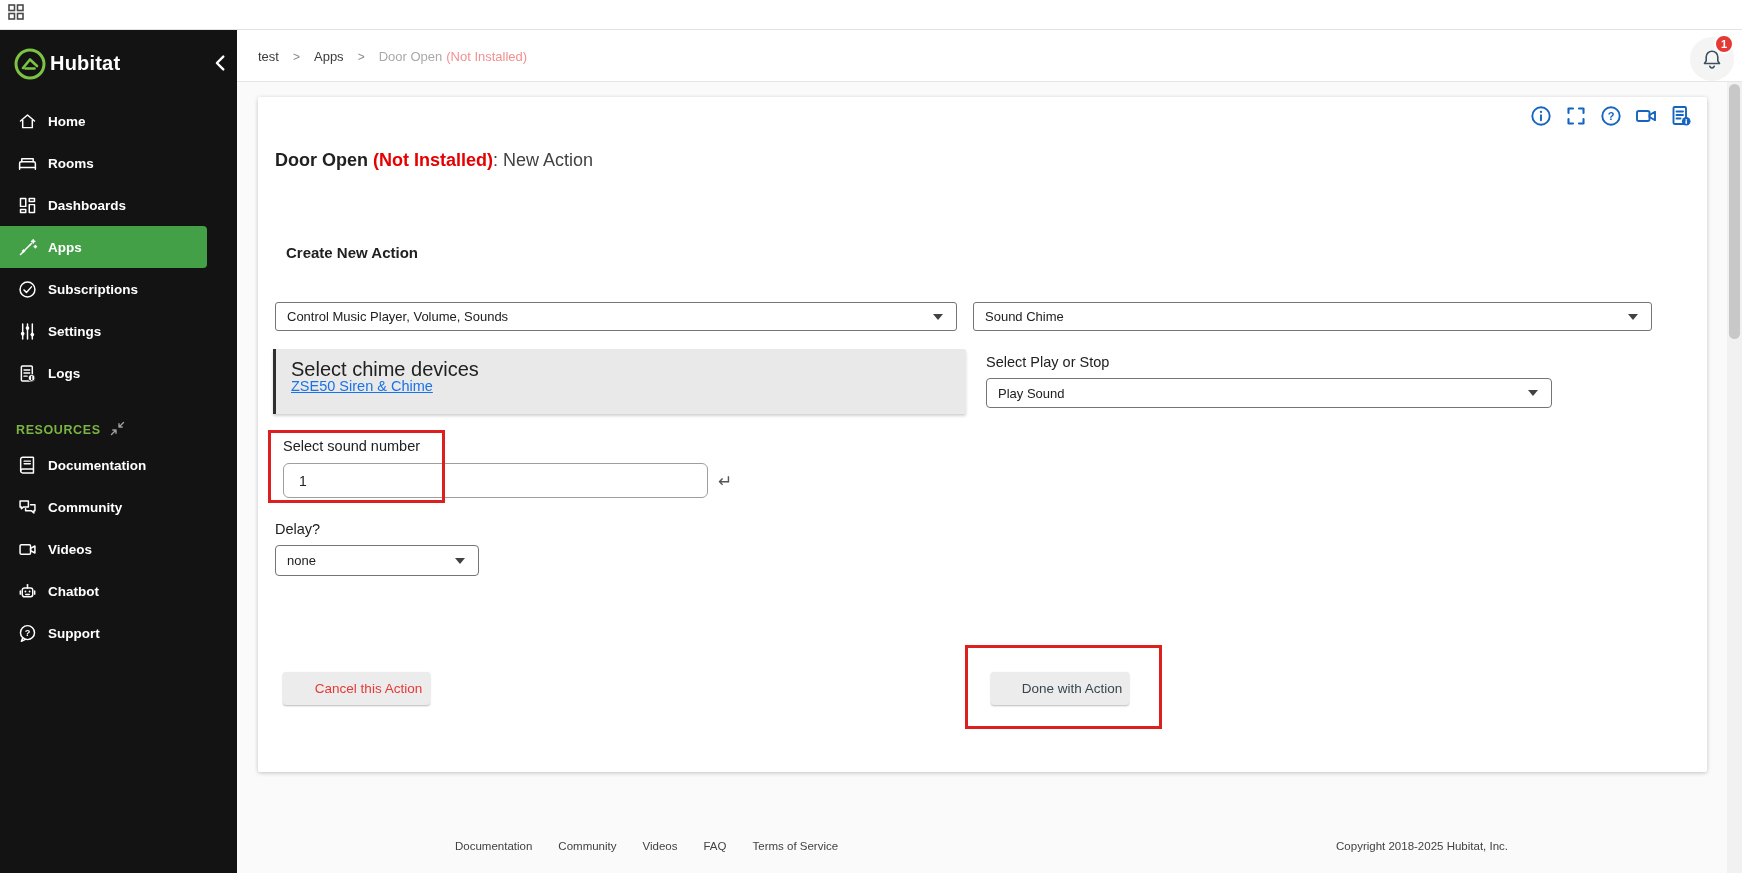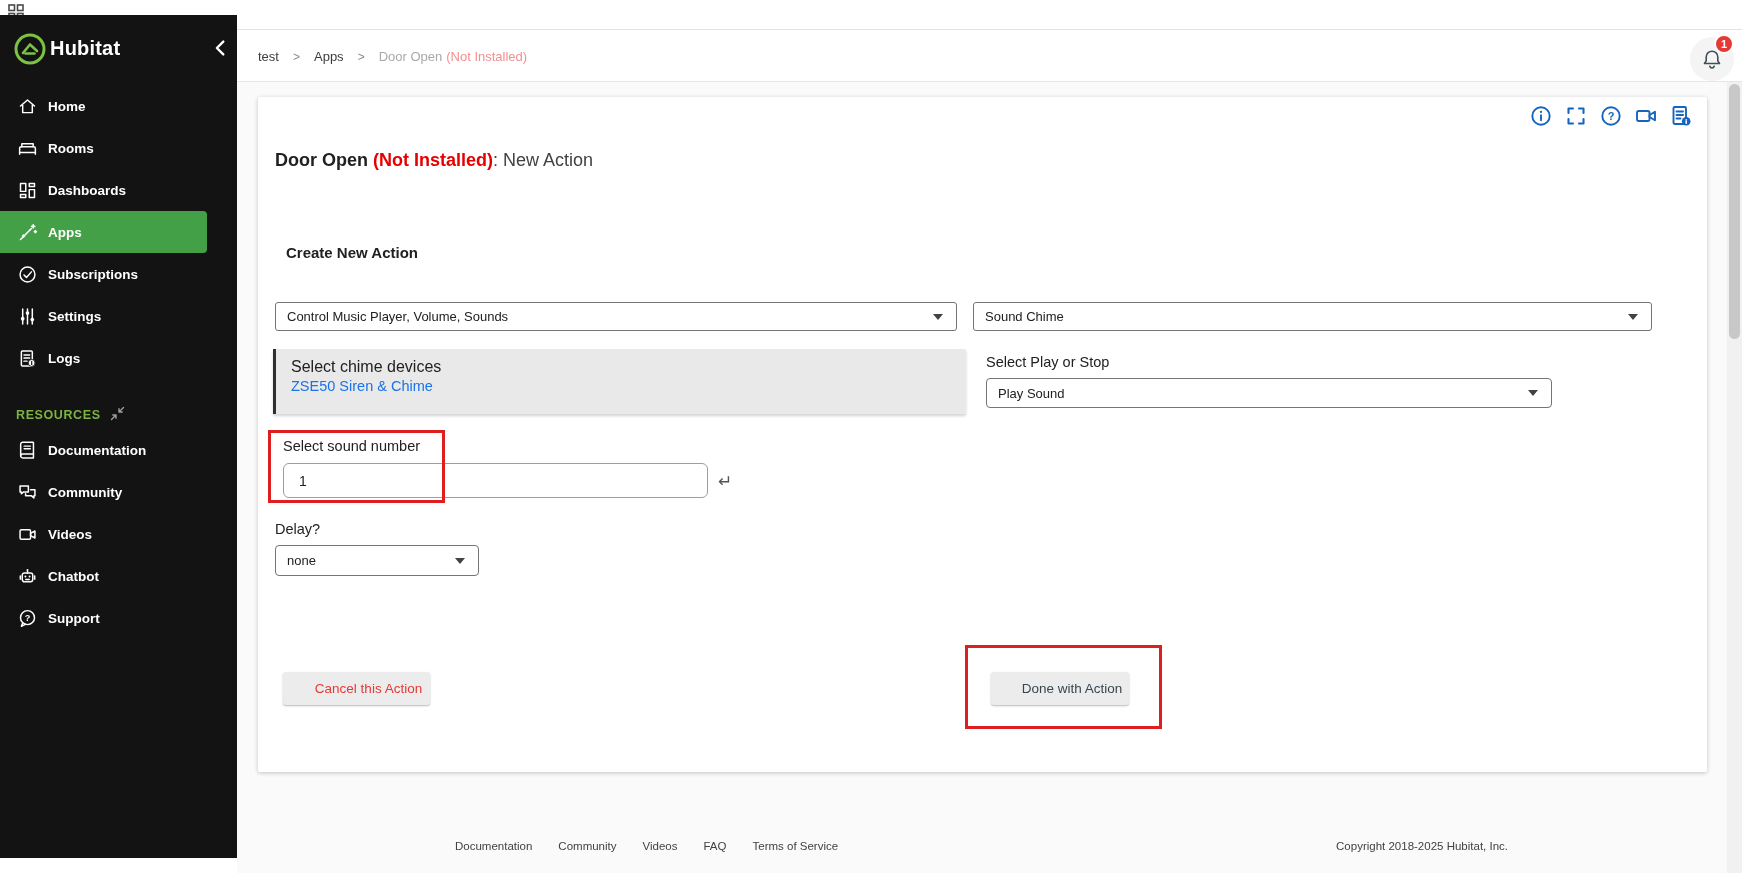--- a/index.html
+++ b/index.html
@@ -5,21 +5,21 @@
   * { margin:0; padding:0; box-sizing:border-box; }
   html,body { width:1742px; height:881px; overflow:hidden;
     font-family:"Liberation Sans", sans-serif; background:#fff; }
 
   
   .topbar { position:absolute; left:0; top:0; width:1742px; height:30px;
     background:#fff; border-bottom:1px solid #e3e3e3; z-index:2; }
   .topbar .grid-icon { position:absolute; left:8px; top:4px; }
 
   
-  .sidebar { position:absolute; left:0; top:15px; width:237px; height:843px;
+  .sidebar { position:absolute; left:0; top:30px; width:237px; height:843px;
     background:#131313; z-index:4; }
   .logo-row { position:relative; height:52px; margin-top:8px; }
   .logo-badge { position:absolute; left:13px; top:9px; }
   .brand { position:absolute; left:50px; top:14px; color:#fff; font-size:20px;
     font-weight:bold; letter-spacing:.2px; }
   .collapse-btn { position:absolute; left:210px; top:13px; width:24px; height:26px;
     cursor:pointer; }
   .nav { margin-top:10px; }
   .nav-item { position:relative; height:42px; display:flex; align-items:center;
     cursor:pointer;text-align:right; }
@@ -74,24 +74,24 @@
     margin-right:13px; flex:none; }
 
   .sel-capability { left:17px; top:205px; width:682px; height:29px; }
   .sel-action     { left:715px; top:205px; width:679px; height:29px; }
   .sel-playstop   { left:728px; top:281px; width:566px; height:30px; border-radius:4px; }
   .sel-delay      { left:17px;  top:448px; width:204px; height:31px; border-radius:4px; }
 
   .chime-box { position:absolute; left:15px; top:252px; width:693px; height:65px;
     background:#e9e9e9; border-left:3px solid #2f2f2f; border-radius:0 2px 2px 0;
     box-shadow:0 2px 3px rgba(0,0,0,.18); cursor:pointer; }
-  .chime-box .cb-label { position:absolute; left:15px; top:9px; font-size:16px;
+  .chime-box .cb-label { position:absolute; left:15px; top:9px; font-size:20px;
     color:#212121; }
   .chime-box .cb-link { position:absolute; left:15px; top:29px; font-size:14.5px;
-    color:#1a73e8; cursor:pointer; }
+    color:#1a73e8; cursor:pointer;text-decoration:underline; }
 
   .field-label { position:absolute; font-size:14.5px; color:#212121; }
   .lab-playstop { left:728px; top:257px; }
   .lab-sound    { left:25px;  top:341px; }
   .lab-delay    { left:17px;  top:424px; }
 
   .sound-input { position:absolute; left:25px; top:366px; width:425px; height:35px;
     border:1px solid #9e9e9e; border-radius:6px; font-size:14px; color:#212121;
     padding-left:15px; outline:none; background:#fff;
     font-family:"Liberation Sans", sans-serif; }

